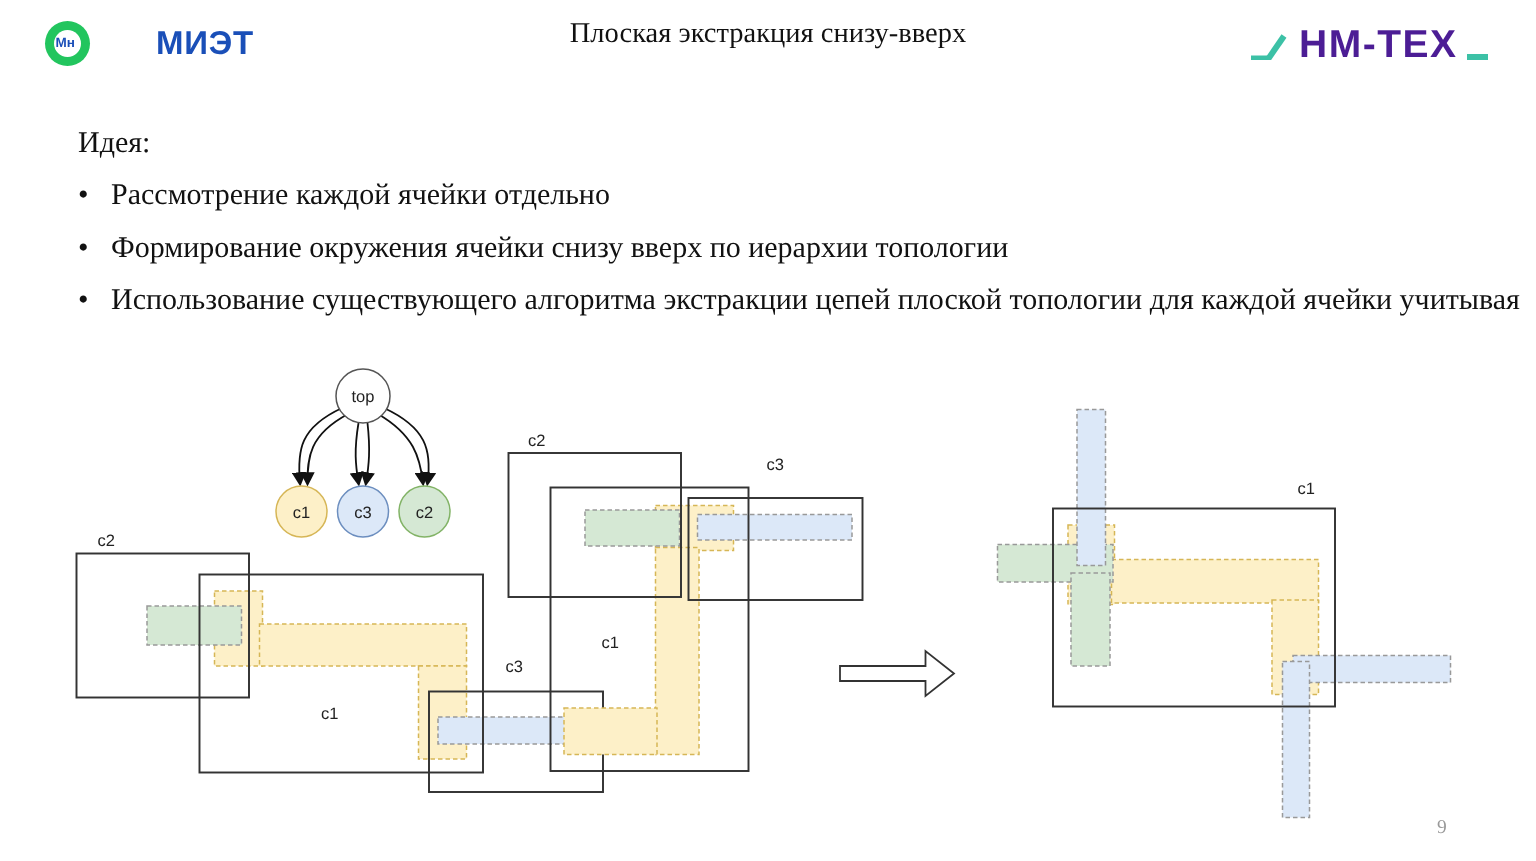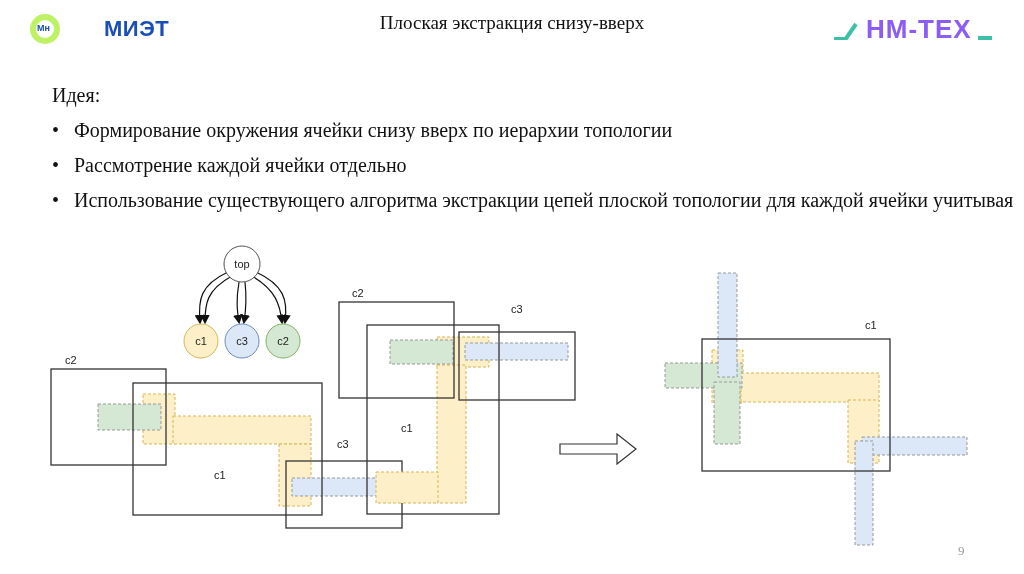--- a/index.html
+++ b/index.html
@@ -1,24 +1,24 @@
 <!DOCTYPE html>
 <html><head>
 <meta charset="utf-8">
 <style>
   html, body { margin:0; padding:0; background:#ffffff; }
   body { width:1024px; height:574px; position:relative; overflow:hidden; font-family:"Liberation Serif", serif; color:#111; }
   .logo-left { position:absolute; left:30px; top:14px; display:flex; align-items:center; gap:4px; }
-  .logo-left .circle { width:30px; height:30px; border-radius:50%; background:#bef264; position:relative; }
+  .logo-left .circle { width:30px; height:30px; border-radius:50%; background:#22c55e; position:relative; }
   .logo-left .circle .inner { position:absolute; left:6px; top:6px; width:18px; height:18px; border-radius:50%; background:#fff; }
   .logo-left .circle .mark { position:absolute; left:7px; top:9px; font:bold 9px "Liberation Sans", sans-serif; color:#1a4fb8; }
   .logo-left .text { font:bold 22px "Liberation Sans", sans-serif; color:#1a4fb8; letter-spacing:0.5px;margin-left:40px; }
   .logo-right { position:absolute; left:832px; top:14px; display:flex; align-items:center; }
   .logo-right .slash { width:32px; height:20px; position:relative; }
-  .logo-right .text { font:bold 26px "Liberation Sans", sans-serif; color:#8b5cf6; letter-spacing:1px; margin-left:2px; }
+  .logo-right .text { font:bold 26px "Liberation Sans", sans-serif; color:#4c1d95; letter-spacing:1px; margin-left:2px; }
   .logo-right .underscore { width:14px; height:4px; background:#3cc1a6; margin-left:6px; margin-top:16px; }
   .title { position:absolute; left:0; right:0; top:12px; text-align:center; font-size:19px; font-family:"Liberation Serif", serif; }
   .content { position:absolute; left:52px; top:78px; font-size:20px; line-height:35px; }
   .content .bullet { position:relative; padding-left:22px; }
   .content .bullet::before { content:"•"; position:absolute; left:0; top:0; }
   .content .cont { padding-left:22px; }
   .page-num { position:absolute; left:958px; top:543px; font-size:13px; color:#999; }
   svg { position:absolute; left:0; top:0; }
   .lbl { font-family:"Liberation Sans", sans-serif; font-size:11px; fill:#222; }
 </style>
@@ -39,22 +39,22 @@
   <svg class="slash" width="32" height="22" style="position:relative">
     <line x1="2" y1="19" x2="14" y2="19" stroke="#3cc1a6" stroke-width="4"></line>
     <line x1="13" y1="20" x2="24" y2="4" stroke="#3cc1a6" stroke-width="4"></line>
   </svg>
   <span class="text">НМ-ТЕХ</span>
   <div class="underscore"></div>
 </div>
 
 <div class="content">
   <div>Идея:</div>
+  <div class="bullet">Рассмотрение каждой ячейки отдельно</div>
   <div class="bullet">Формирование окружения ячейки снизу вверх по иерархии топологии</div>
-  <div class="bullet">Рассмотрение каждой ячейки отдельно</div>
   <div class="bullet">Использование существующего алгоритма экстракции цепей плоской топологии для каждой ячейки учитывая</div>
 </div>
 
 <svg width="1024" height="574">
   <defs>
     <marker id="arr" markerWidth="8" markerHeight="8" refX="6" refY="4" orient="auto">
       <path d="M0,0 L8,4 L0,8 z" fill="#111"></path>
     </marker>
   </defs>
 

